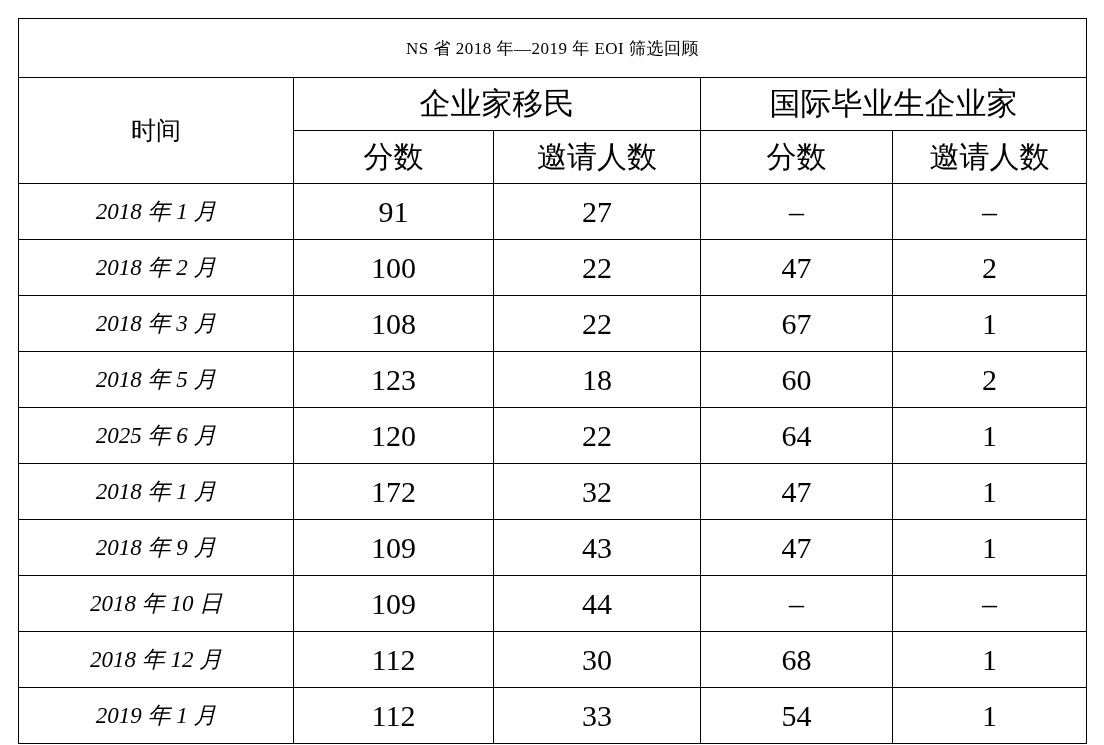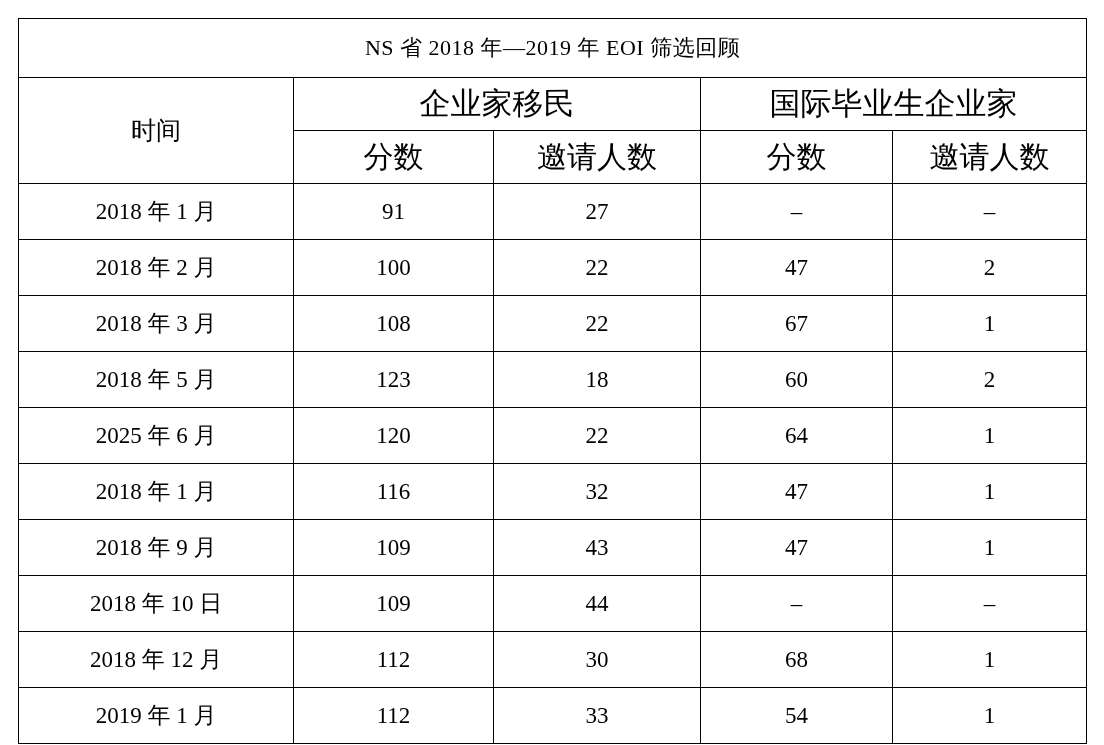--- a/index.html
+++ b/index.html
@@ -29,45 +29,46 @@
   }
   table.eoi td, table.eoi th {
     border: 1px solid #000000;
     text-align: center;
     vertical-align: middle;
     font-weight: normal;
     padding: 0;
   }
   .title-cell {
     height: 58px;
-    font-size: 22px;
+    font-size: 17px;
     letter-spacing: 0.5px;
   }
   .grp-cell {
     height: 52px;
     font-size: 31px;
     font-weight: bold;
   }
   .time-cell {
     height: 104px;
     font-size: 25px;
     font-weight: bold;
     font-family: Liberation Mono, monospace;
   }
   .sub-cell {
     height: 52px;
     font-size: 30px;
     font-weight: bold;
   }
   .data-row td {
     height: 55px;
-    font-size: 23px;
+    font-size: 30px;
   }
   .data-row td.month {
     font-size: 23px;
+    font-style: italic;
   }
   .col-time { width: 275px; }
   .col-a1 { width: 200px; }
   .col-a2 { width: 207px; }
   .col-b1 { width: 192px; }
   .col-b2 { width: 194px; }
   .dash {
     font-size: 23px;
   }
 </style>
@@ -129,21 +130,21 @@
       </tr>
       <tr class="data-row">
         <td class="month">2025 年 6 月</td>
         <td>120</td>
         <td>22</td>
         <td>64</td>
         <td>1</td>
       </tr>
       <tr class="data-row">
         <td class="month">2018 年 1 月</td>
-        <td>116</td>
+        <td>172</td>
         <td>32</td>
         <td>47</td>
         <td>1</td>
       </tr>
       <tr class="data-row">
         <td class="month">2018 年 9 月</td>
         <td>109</td>
         <td>43</td>
         <td>47</td>
         <td>1</td>

